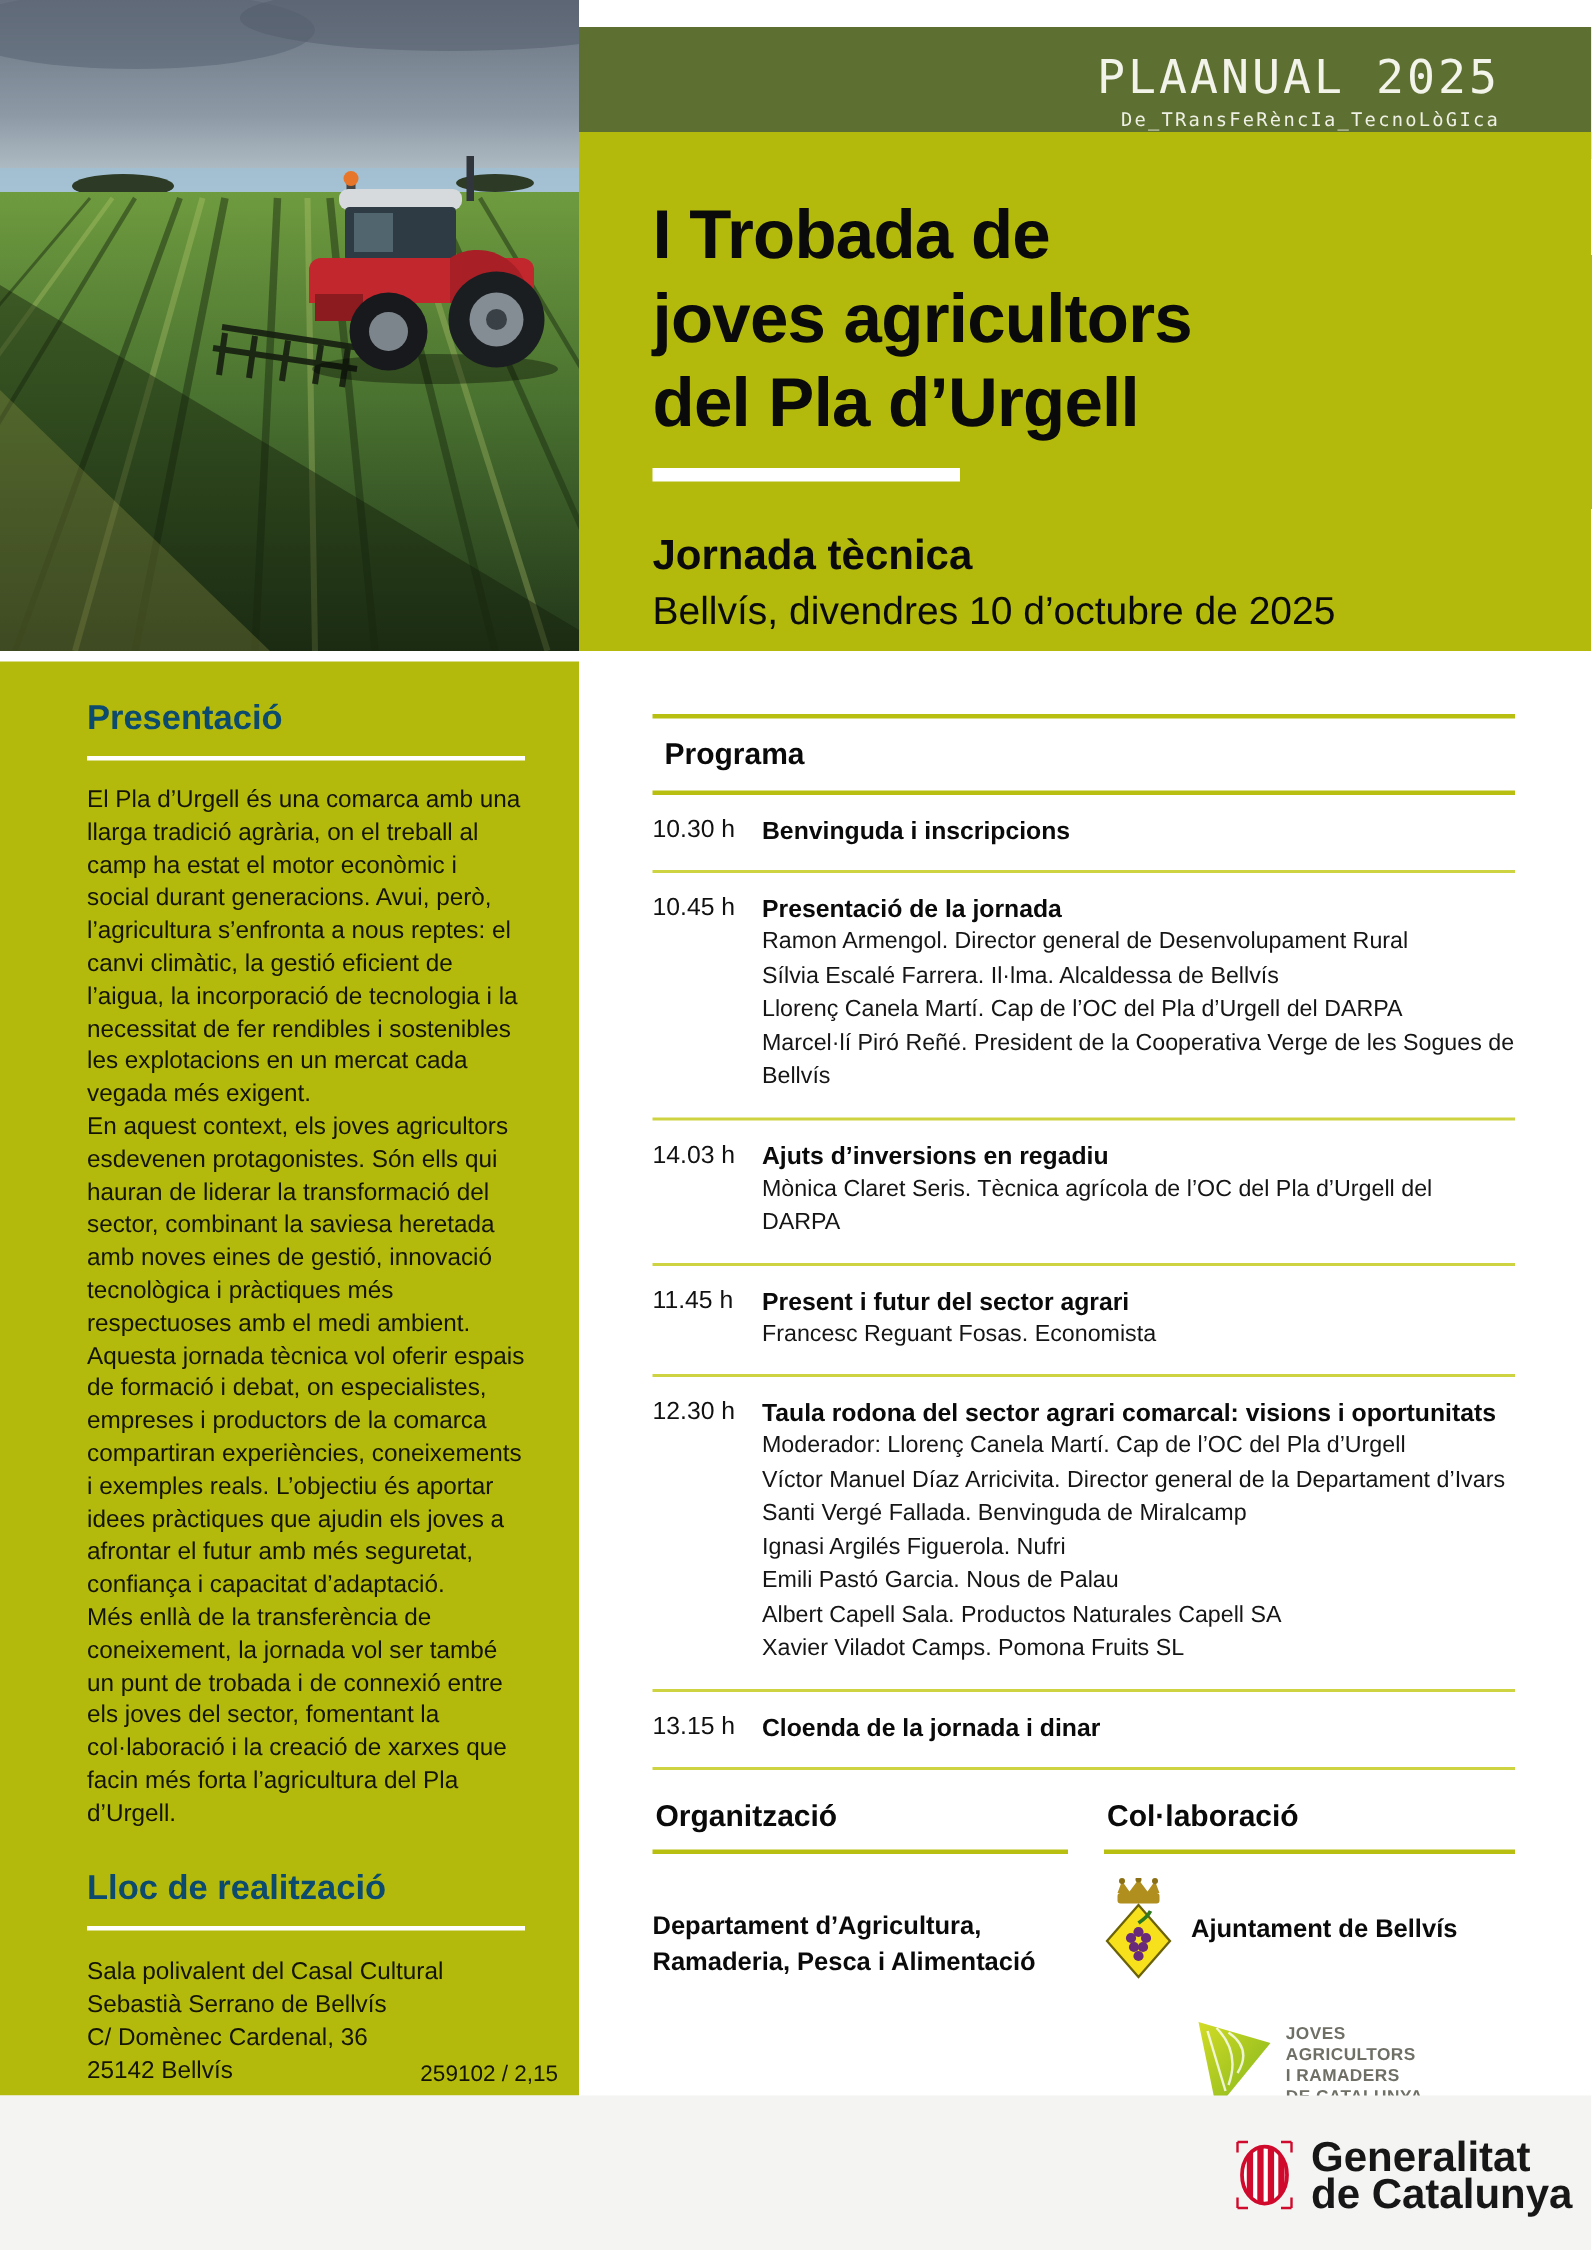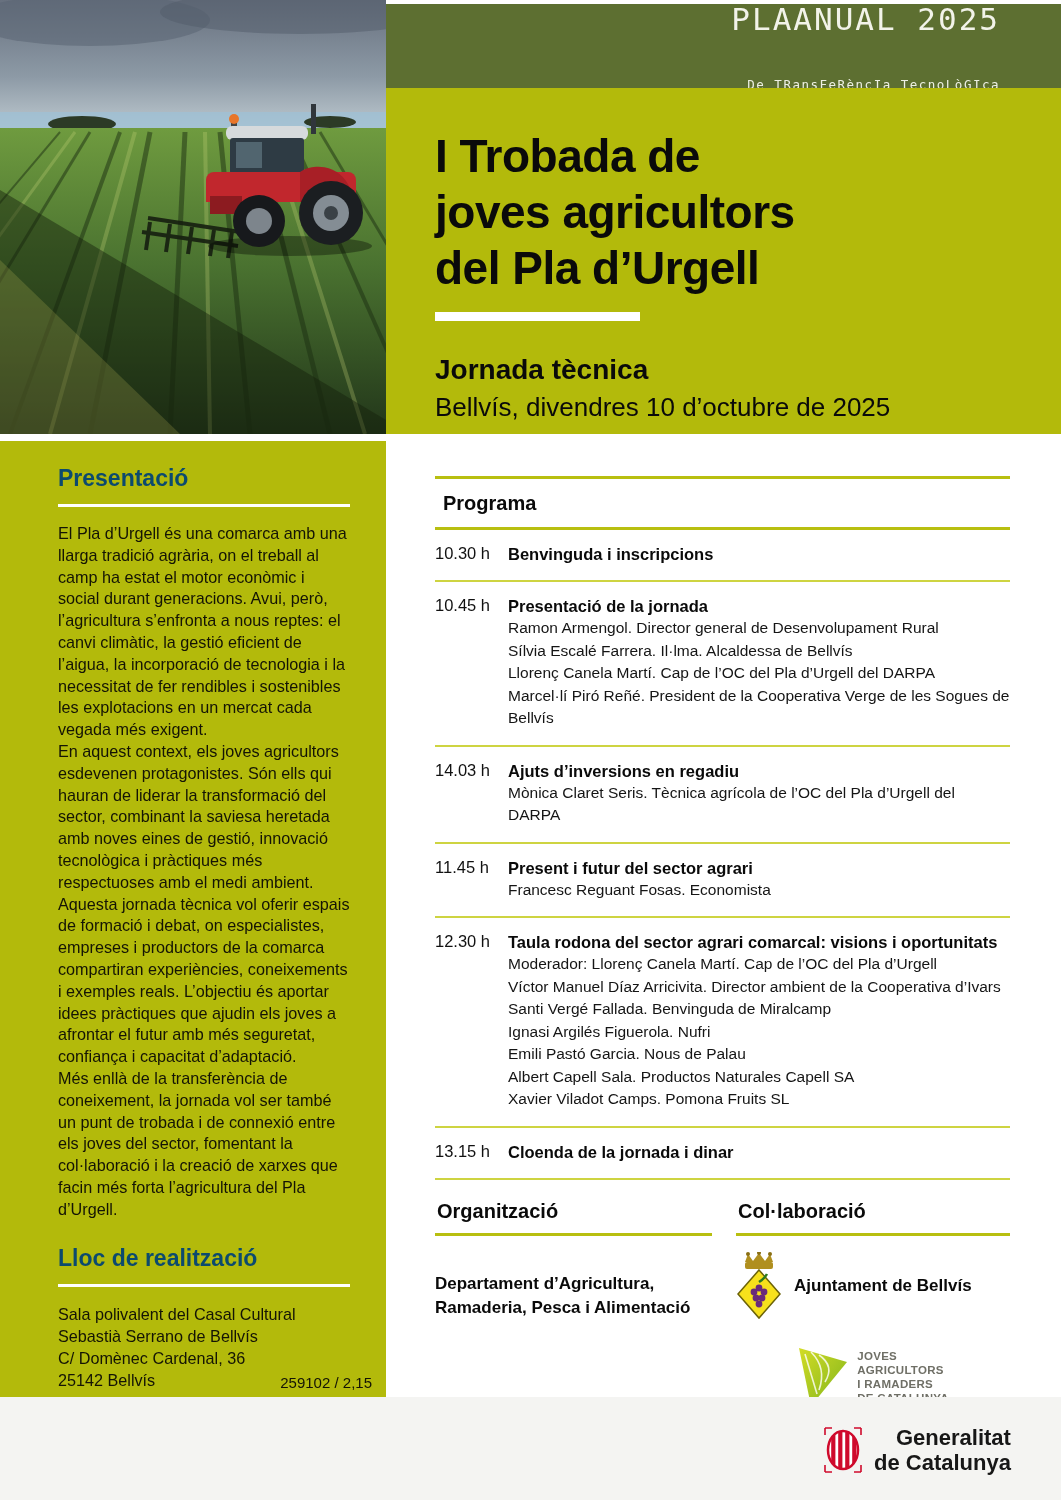--- a/index.html
+++ b/index.html
@@ -4,22 +4,22 @@
 <style>
   html,body{margin:0;padding:0;background:#ffffff;}
   body{font-family:"Liberation Sans",sans-serif;color:#111;}
   .page{position:relative;width:1061px;height:1500px;background:#fff;overflow:hidden;}
 
   
   .photo{position:absolute;left:0;top:0;width:386px;height:434px;}
   .photo svg{display:block;}
 
   
-  .brandband{position:absolute;left:386px;top:4px;width:675px;height:88px;background:#5d6f31;
-             display:flex;flex-direction:column;align-items:flex-end;justify-content:space-between;
+  .brandband{position:absolute;left:386px;top:18px;width:675px;height:88px;background:#5d6f31;
+             display:flex;flex-direction:column;align-items:flex-end;justify-content:center;
              padding-right:61px;box-sizing:border-box;}
   .brand1{font-family:"DejaVu Sans Mono",monospace;color:#f2f3e9;font-size:31px;letter-spacing:2px;line-height:1;}
   .brand2{font-family:"DejaVu Sans Mono",monospace;color:#eef0e4;font-size:12.5px;letter-spacing:1.5px;margin-top:4px;}
 
   
   .titleblock{position:absolute;left:386px;top:88px;width:675px;height:346px;background:#b3ba0b;
               box-sizing:border-box;padding:40px 0 0 49px;}
   .maintitle{font-size:46px;font-weight:bold;line-height:56px;color:#0a0a0a;letter-spacing:-0.5px;white-space:pre-line;}
   .whitebar{width:205px;height:9px;background:#ffffff;margin-top:16px;}
   .kicker{font-size:28px;font-weight:bold;margin-top:33px;color:#0a0a0a;}
@@ -60,21 +60,21 @@
   .jarctext{font-size:11.5px;font-weight:bold;color:#6f6f66;line-height:14px;margin-left:8px;letter-spacing:.3px;white-space:pre-line;}
   .up{display:flex;align-items:center;margin-left:22px;}
   .uptext{font-size:16px;font-weight:400;color:#009640;margin-left:8px;letter-spacing:.2px;}
   .cooprow{display:flex;align-items:center;margin-top:20px;margin-left:70px;}
   .coopname{font-size:31px;font-weight:bold;color:#111;line-height:28px;margin-left:8px;}
   .coopsub{font-size:19px;color:#76b82a;line-height:20px;margin-left:10px;}
 
   
   .footer{position:absolute;left:0;top:1397px;width:1061px;height:103px;background:#f4f4f2;}
   .gencat{position:absolute;left:823px;top:1425px;display:flex;align-items:center;}
-  .gencat-text{font-size:22px;font-weight:bold;line-height:25px;color:#171717;margin-left:11px;white-space:pre-line;text-align:right;}
+  .gencat-text{font-size:28px;font-weight:bold;line-height:25px;color:#171717;margin-left:11px;white-space:pre-line;}
 </style>
 </head>
 <body>
 
 <div class="page">
 
   <div class="photo">
     <svg width="386" height="434" viewBox="0 0 386 434" xmlns="http://www.w3.org/2000/svg">
       <defs>
         <linearGradient id="sky" x1="0" y1="0" x2="0" y2="1">
@@ -219,21 +219,21 @@
           <div class="ptitle">Present i futur del sector agrari</div>
           <div class="pspeaker">Francesc Reguant Fosas. Economista</div>
         </div>
       </div>
 
       <div class="prow">
         <div class="ptime">12.30 h</div>
         <div class="pbody">
           <div class="ptitle">Taula rodona del sector agrari comarcal: visions i oportunitats</div>
           <div class="pspeaker">Moderador: Llorenç Canela Martí. Cap de l’OC del Pla d’Urgell</div>
-          <div class="pspeaker">Víctor Manuel Díaz Arricivita. Director ambient de la Cooperativa d’Ivars</div>
+          <div class="pspeaker">Víctor Manuel Díaz Arricivita. Director general de la Departament d’Ivars</div>
           <div class="pspeaker">Santi Vergé Fallada. Benvinguda de Miralcamp</div>
           <div class="pspeaker">Ignasi Argilés Figuerola. Nufri</div>
           <div class="pspeaker">Emili Pastó Garcia. Nous de Palau</div>
           <div class="pspeaker">Albert Capell Sala. Productos Naturales Capell SA</div>
           <div class="pspeaker">Xavier Viladot Camps. Pomona Fruits SL</div>
         </div>
       </div>
 
       <div class="prow">
         <div class="ptime">13.15 h</div>

